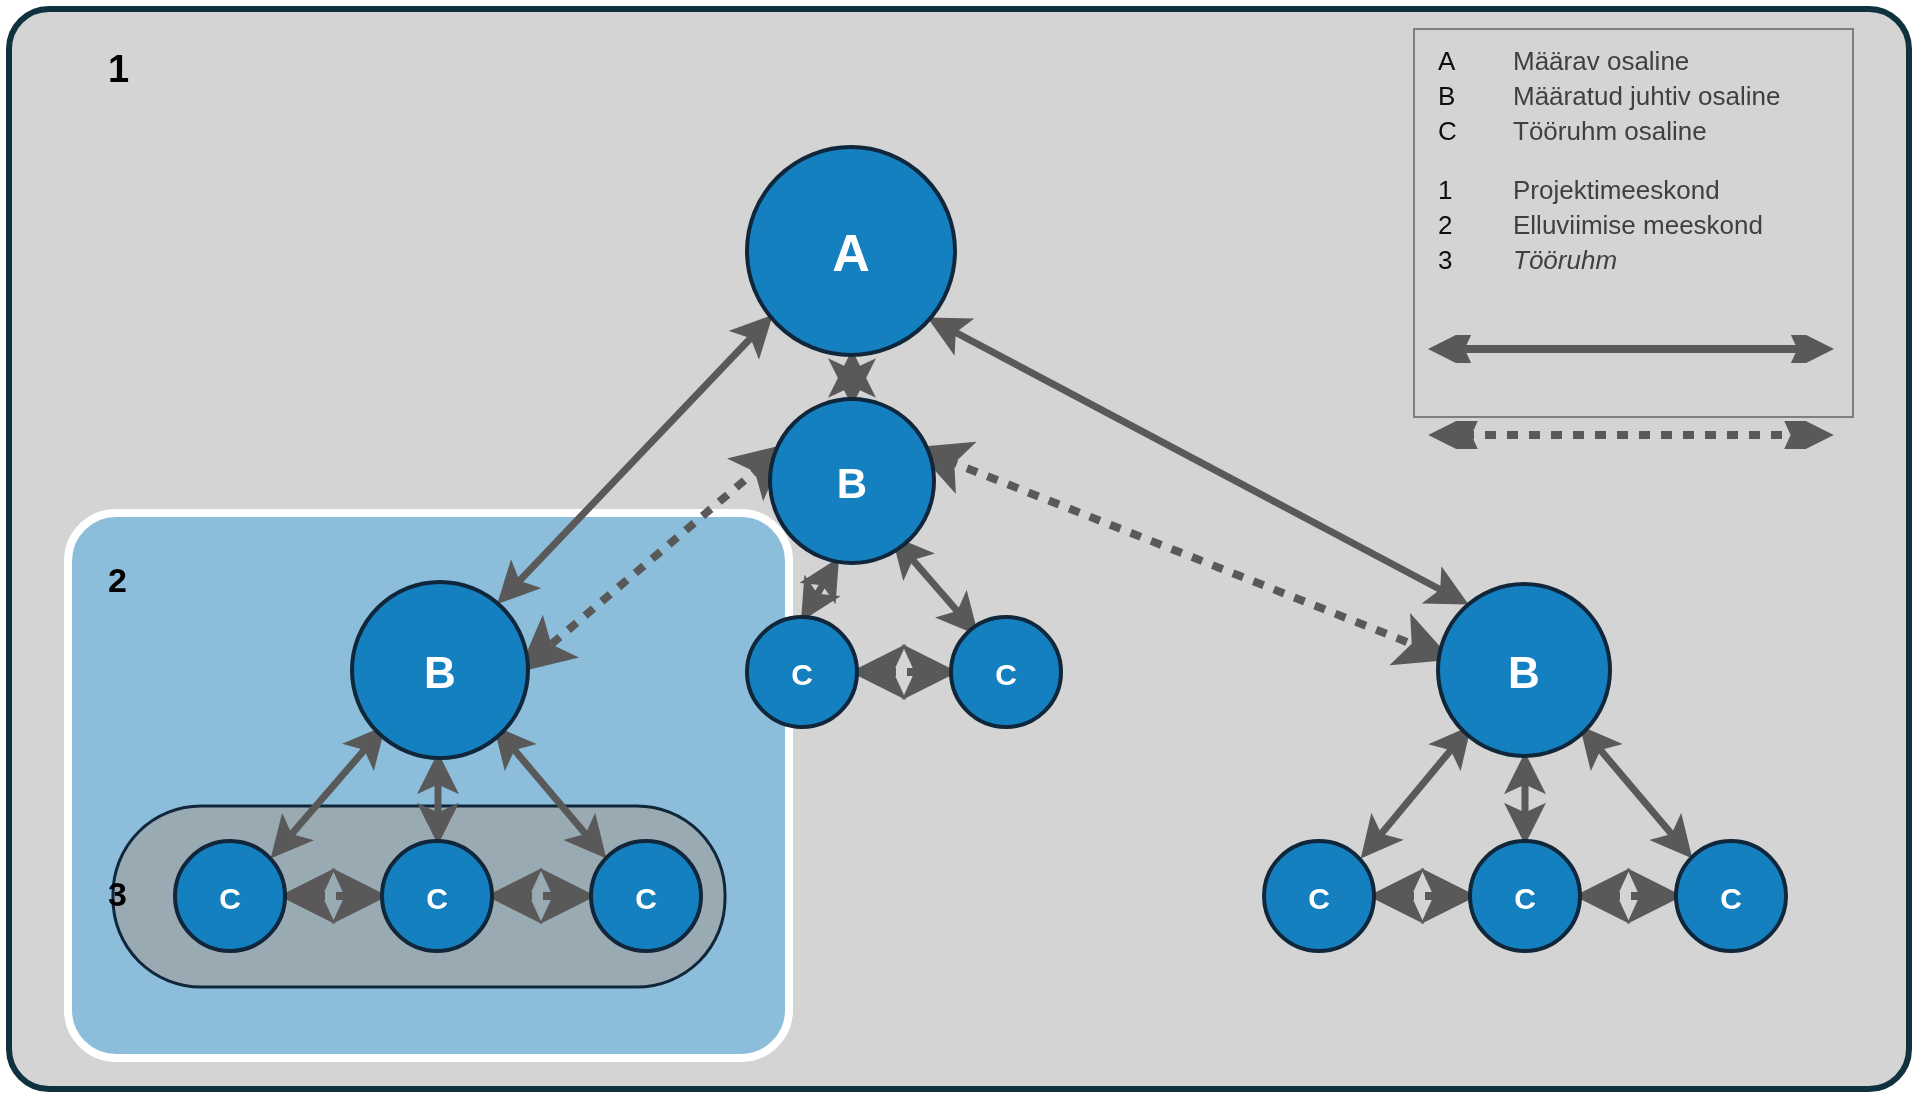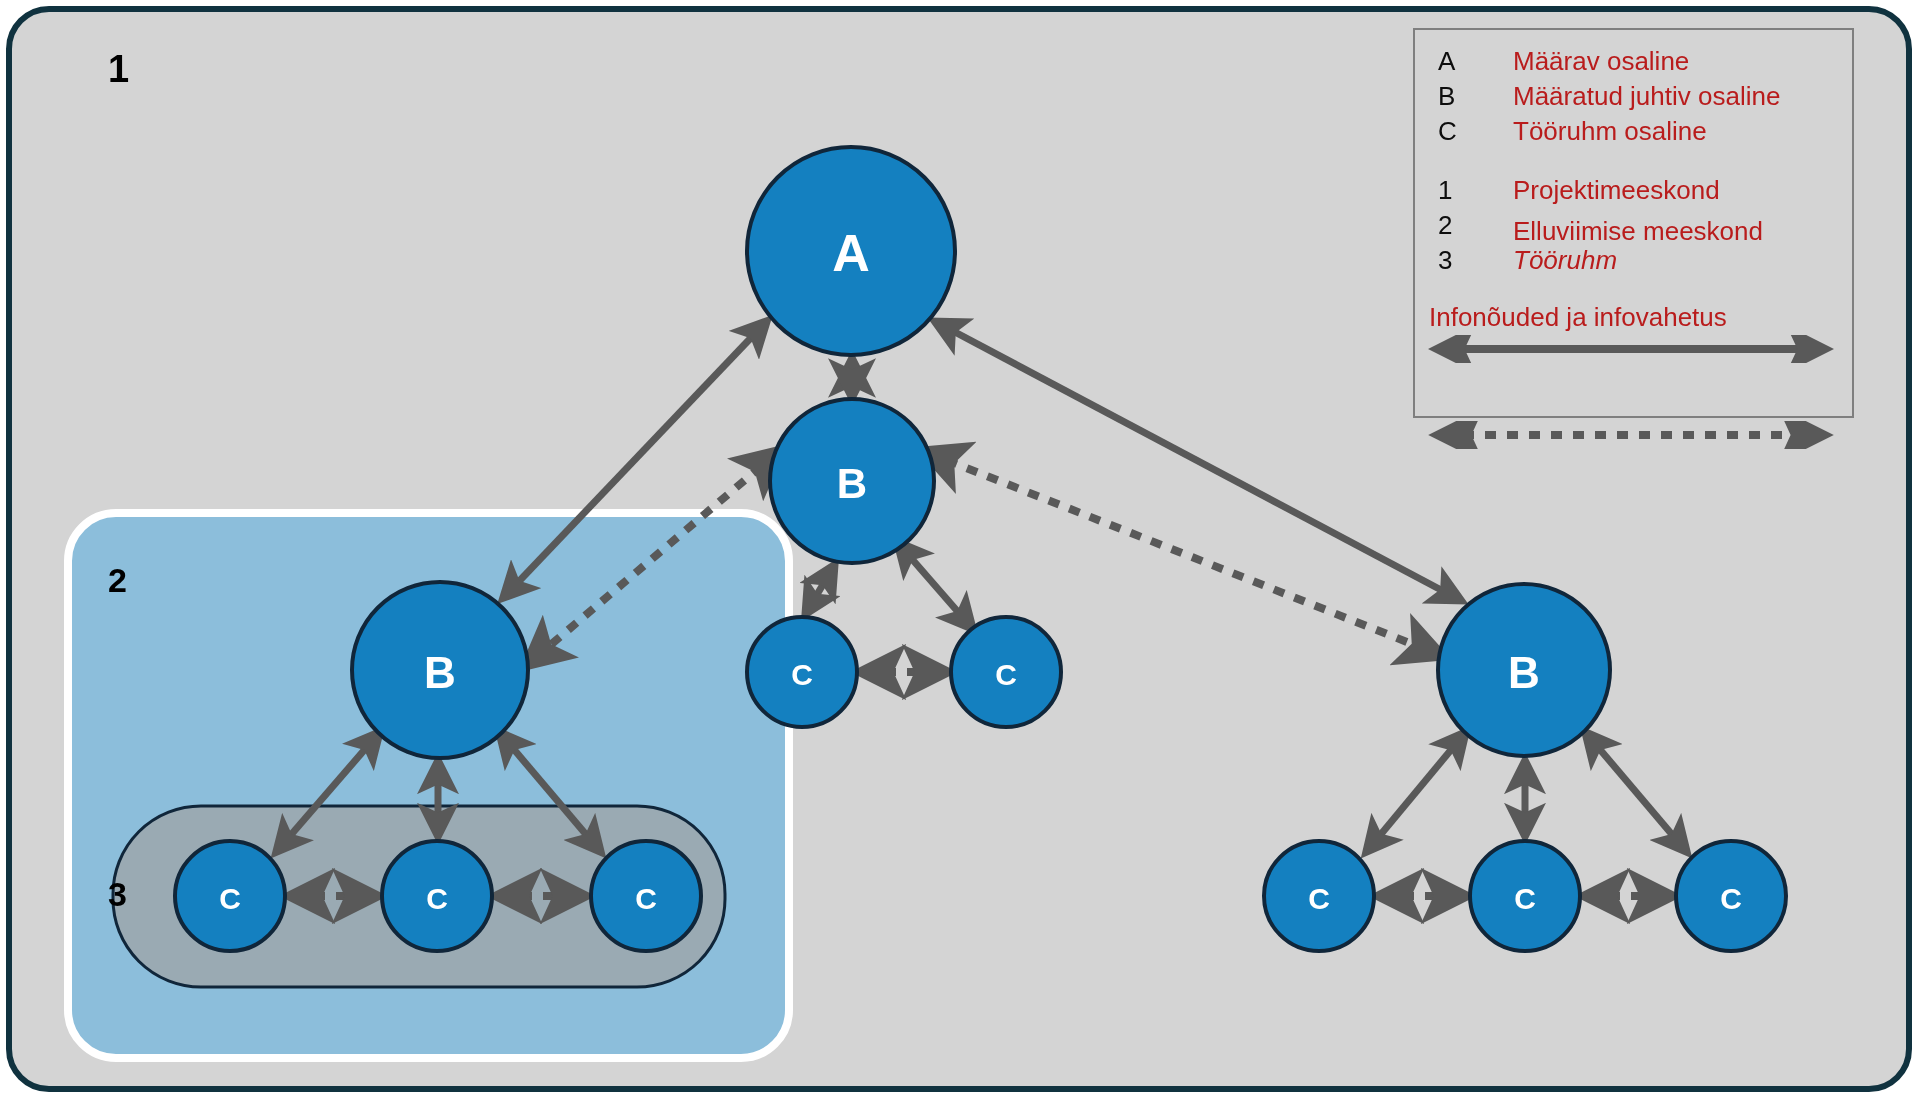--- a/index.html
+++ b/index.html
@@ -45,21 +45,21 @@
     top: 28px;
     width: 441px;
     height: 390px;
     border: 2px solid #7f7f7f;
     background: #d4d4d4;
     box-sizing: border-box;
   }
   .legend-row {
     position: absolute;
     font-size: 26px;
-    color: #b91c1c;
+    color: #404040;
     white-space: nowrap;
     font-family: "Liberation Sans", sans-serif;
   }
   .legend-key {
     position: absolute;
     font-size: 26px;
     color: #0d0d0d;
     font-family: "Liberation Sans", sans-serif;
   }
 </style>
@@ -199,26 +199,25 @@
     <span class="legend-key" style="left:23px; top:51px;">B</span>
     <span class="legend-row" style="left:98px; top:51px;">Määratud juhtiv osaline</span>
 
     <span class="legend-key" style="left:23px; top:86px;">C</span>
     <span class="legend-row" style="left:98px; top:86px;">Tööruhm osaline</span>
 
     <span class="legend-key" style="left:23px; top:145px;">1</span>
     <span class="legend-row" style="left:98px; top:145px;text-align:right;">Projektimeeskond</span>
 
     <span class="legend-key" style="left:23px; top:180px;">2</span>
-    <span class="legend-row" style="left:98px; top:180px;margin-top:6px;">Elluviimise meeskond</span>
+    <span class="legend-row" style="left:98px; top:180px;">Elluviimise meeskond</span>
 
     <span class="legend-key" style="left:23px; top:215px;">3</span>
     <span class="legend-row" style="left:98px; top:215px;font-style:italic;">Tööruhm</span>
 
-    <span class="legend-row" style="left:14px; top:272px;">Infonõuded ja infovahetus</span>
 
     <svg style="position:absolute; left:10px; top:305px; width:412px; height:28px;" viewBox="0 0 412 28">
       <defs>
         <marker id="lg-ah-end" markerWidth="6" markerHeight="6" refX="4.6" refY="3" orient="auto" markerUnits="strokeWidth">
           <path d="M0,0 L6,3 L0,6 L1.4,3 z" fill="#595959"></path>
         </marker>
         <marker id="lg-ah-start" markerWidth="6" markerHeight="6" refX="1.4" refY="3" orient="auto" markerUnits="strokeWidth">
           <path d="M6,0 L0,3 L6,6 L4.6,3 z" fill="#595959"></path>
         </marker>
       </defs>

